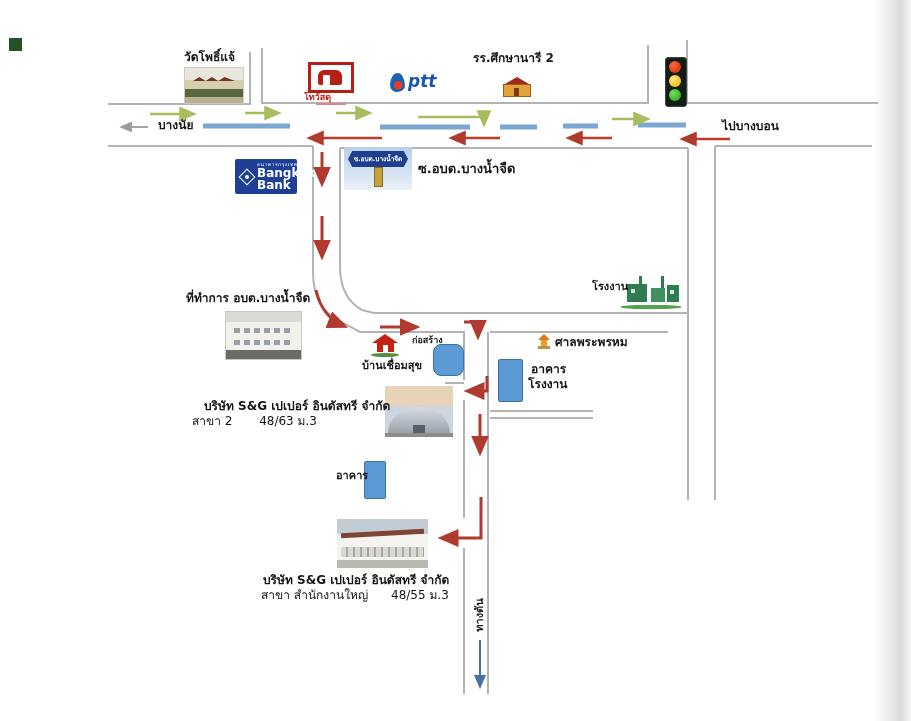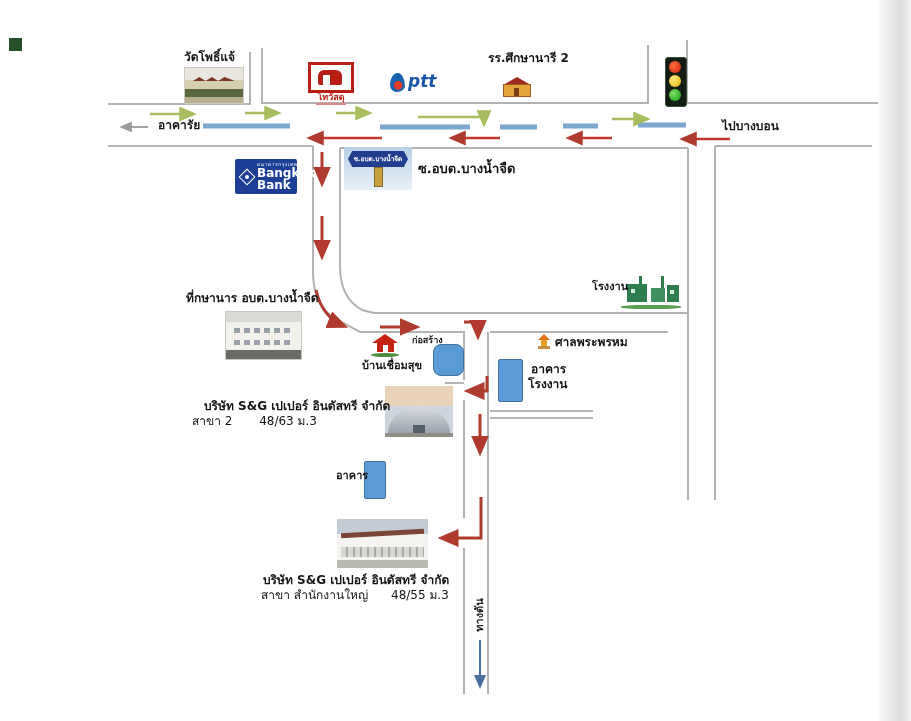--- a/index.html
+++ b/index.html
@@ -36,21 +36,21 @@
   .bank .en{font-size:12px;font-weight:700;}
 
   
   .ptt{position:absolute;left:390px;top:71px;width:52px;height:24px;z-index:2;}
   .ptt .flame{position:absolute;left:0;top:2px;width:15px;height:19px;
     background:radial-gradient(circle at 55% 65%,#e33a2a 0 28%,#1763b0 30%);
     border-radius:52% 48% 55% 45%/ 62% 70% 30% 38%;}
   .ptt .word{position:absolute;left:18px;top:0px;font-size:17px;font-weight:700;font-style:italic;color:#1a55a8;}
 
   
-  .store{position:absolute;left:304px;top:62px;width:54px;height:42px;z-index:2;text-align:center;}
+  .store{position:absolute;left:304px;top:62px;width:54px;height:42px;z-index:2;text-align:left;}
   .store .box{margin:0 auto;width:40px;height:25px;border:3px solid #b81f14;background:#fff;position:relative;}
   .store .box:before{content:"";position:absolute;left:7px;top:5px;width:24px;height:15px;background:#b81f14;
     border-radius:6px 6px 2px 2px;}
   .store .box:after{content:"";position:absolute;left:12px;top:10px;width:7px;height:10px;background:#fff;}
   .store .nm{font-size:9px;font-weight:700;color:#b81f14;line-height:1.1;}
   .store .sub{margin:0 auto;width:30px;height:2px;background:#d88;}
 
   
   .school{position:absolute;left:503px;top:77px;width:28px;height:19px;z-index:2;}
   .school .roof{width:0;height:0;margin:0 auto;border-left:12px solid transparent;border-right:12px solid transparent;
@@ -209,51 +209,51 @@
     <div class="box"></div>
     <div class="nm">โทวัสดุ</div>
     <div class="sub"></div>
   </div>
 
   <div class="ptt">
     <div class="flame"></div>
     <div class="word">ptt</div>
   </div>
 
-  <div class="lbl" style="left:488px;top:52px;">รร.ศึกษานารี 2</div>
+  <div class="lbl" style="left:473px;top:52px;">รร.ศึกษานารี 2</div>
   <div class="school">
     <div class="roof"></div>
     <div class="body"></div>
   </div>
 
   <div class="tlight">
     <i class="tl-red"></i>
     <i class="tl-yellow"></i>
     <i class="tl-green"></i>
   </div>
 
-  <div class="lbl" style="left:158px;top:119px;">อาคารัย</div>
+  <div class="lbl" style="left:158px;top:119px;">บางนัย</div>
   <div class="lbl" style="left:702px;top:120px;margin-left:20px;">ไปบางบอน</div>
 
   <div class="bank">
     <div class="emb"></div>
     <div class="txt">
       <div class="th">ธนาคารกรุงเทพ</div>
       <div class="en">Bangkok</div>
       <div class="en">Bank</div>
     </div>
   </div>
 
   <div class="photo sign-photo">
     <div class="plate">ซ.อบต.บางน้ำจืด</div>
     <div class="pole"></div>
   </div>
   <div class="lbl" style="left:418px;top:162px;font-size:13px;">ซ.อบต.บางน้ำจืด</div>
 
-  <div class="lbl" style="left:186px;top:292px;">ที่กษานาร อบต.บางน้ำจืด</div>
+  <div class="lbl" style="left:186px;top:292px;">ที่ทำการ อบต.บางน้ำจืด</div>
   <div class="photo sao-photo">
     <div class="win"></div>
     <div class="win2"></div>
   </div>
 
   <div class="lbl" style="left:592px;top:281px;font-size:11px;">โรงงาน</div>
   <div class="factory">
     <div class="c1"></div>
     <div class="c2"></div>
     <div class="b1"></div>

